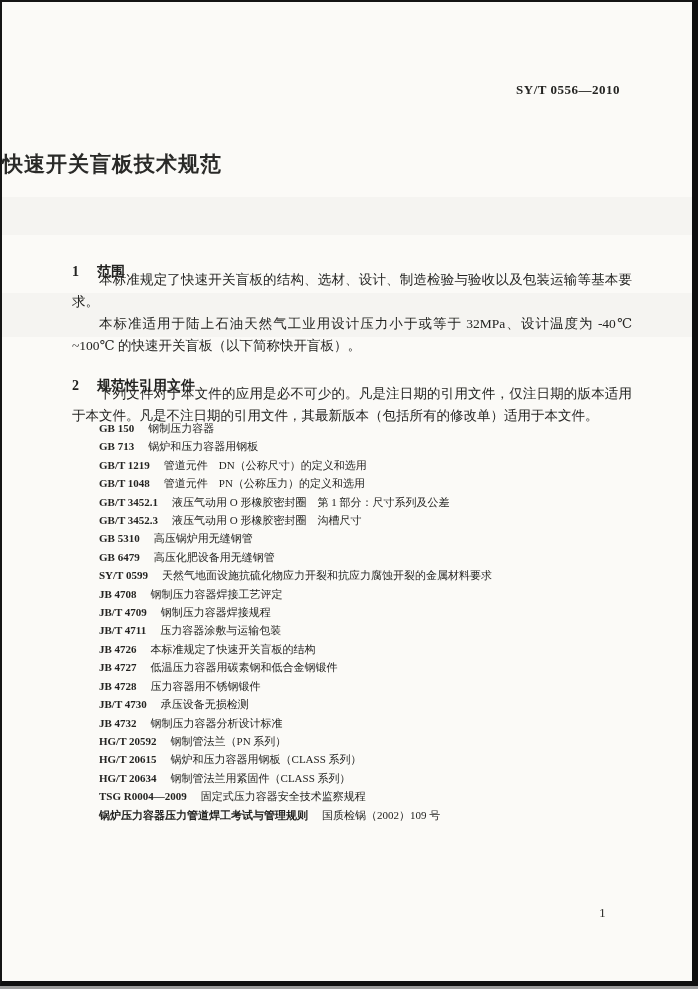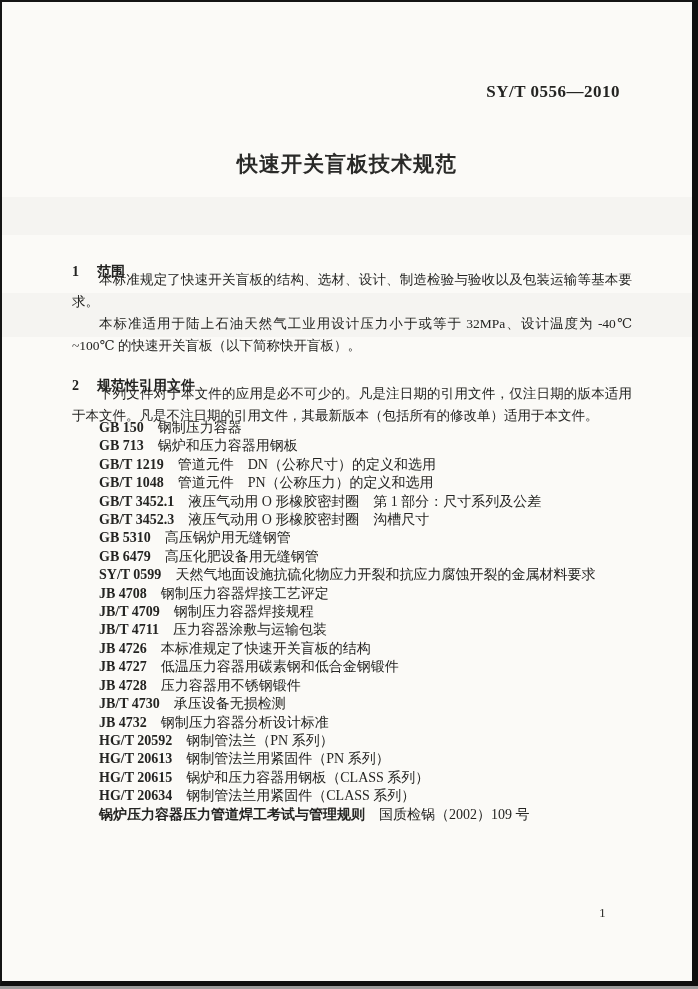--- a/index.html
+++ b/index.html
@@ -37,31 +37,31 @@
     width: 100%;
     background: rgba(90, 90, 80, 0.035);
     pointer-events: none;
   }
   .band-1 { top: 195px; height: 38px; }
   .band-2 { top: 291px; height: 44px; }
   .header-code {
     position: absolute;
     top: 80px;
     right: 72px;
-    font-size: 17px;
+    font-size: 13px;
     font-weight: bold;
     letter-spacing: 0.5px;
     font-family: "Liberation Serif", "DejaVu Serif", serif;
   }
   .doc-title {
     position: absolute;
     top: 148px;
     left: 0;
     width: 100%;
-    text-align: center;
+    text-align: left;
     font-size: 21px;
     font-weight: bold;
     letter-spacing: 1px;
     font-family: "Liberation Sans", "DejaVu Sans", sans-serif;
     color: #2a2a28;
   }
   .sec-heading {
     position: absolute;
     left: 70px;
     font-size: 14px;
@@ -85,21 +85,21 @@
     margin: 0;
     text-indent: 2em;
   }
   .scope-paras { top: 267px; }
   .intro-paras { top: 381px; }
   .ref-list {
     position: absolute;
     left: 97px;
     top: 417px;
     width: 545px;
-    font-size: 14px;
+    font-size: 11px;
     line-height: 18.4px;
   }
   .ref-item { white-space: nowrap; }
   .ref-code {
     font-weight: bold;
     margin-right: 14px;
   }
   .page-num {
     position: absolute;
     top: 903px;
@@ -210,32 +210,32 @@
         </div>
 
         <div class="ref-item">
           <span class="ref-code">JB 4732</span><span class="ref-title">钢制压力容器分析设计标准</span>
         </div>
 
         <div class="ref-item">
           <span class="ref-code">HG/T 20592</span><span class="ref-title">钢制管法兰（PN 系列）</span>
         </div>
 
-        <div class="ref-item">
-          <span class="ref-code">HG/T 20613</span><span class="ref-title">钢制管法兰用紧固件（PN 系列）</span>
-        </div>
 
         <div class="ref-item">
           <span class="ref-code">HG/T 20615</span><span class="ref-title">锅炉和压力容器用钢板（CLASS 系列）</span>
         </div>
 
         <div class="ref-item">
           <span class="ref-code">HG/T 20634</span><span class="ref-title">钢制管法兰用紧固件（CLASS 系列）</span>
         </div>
 
+        <div class="ref-item">
+          <span class="ref-code">TSG R0004—2009</span><span class="ref-title">固定式压力容器安全技术监察规程</span>
+        </div>
 
         <div class="ref-item">
           <span class="ref-code">锅炉压力容器压力管道焊工考试与管理规则</span><span class="ref-title">国质检锅（2002）109 号</span>
         </div>
       </div>
 
     <div class="page-num">1</div>
 
   </div>
 </div>

